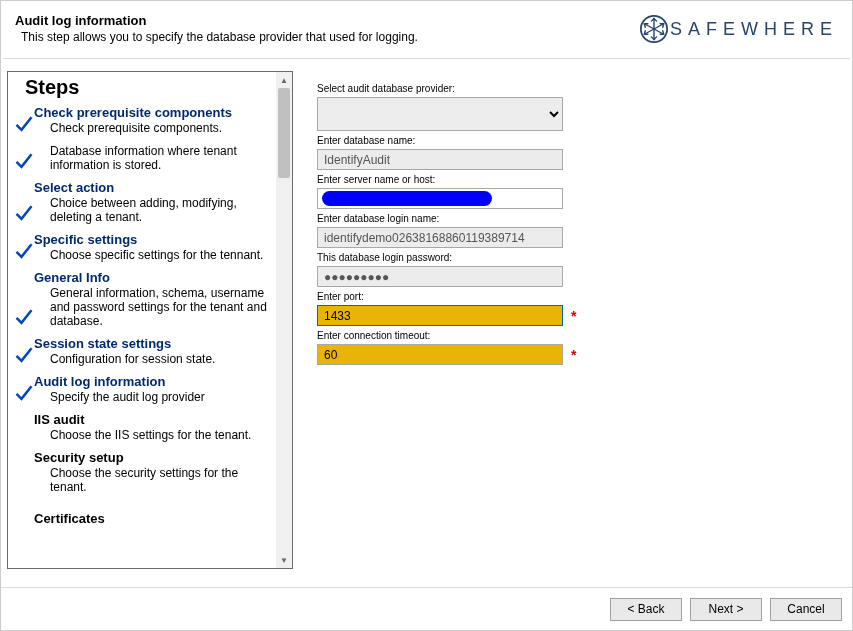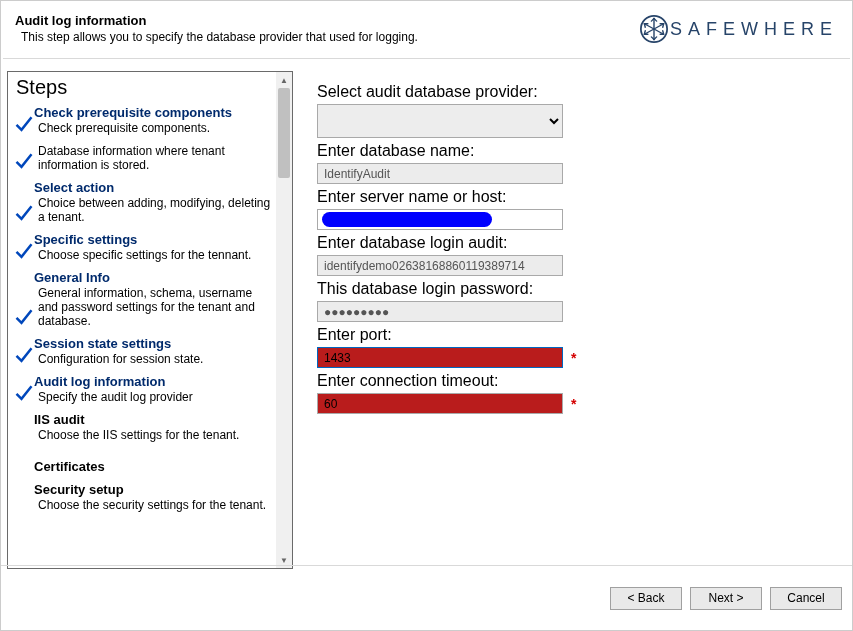--- a/index.html
+++ b/index.html
@@ -14,40 +14,40 @@
   .divider{height:1px;background:#d9d9d9;margin:8px 2px 6px 2px}
   .body{display:flex;padding:6px 4px 0 6px;height:508px;box-sizing:border-box}
   .steps-panel{width:286px;height:498px;border:1px solid #6a6a6a;box-sizing:border-box;position:relative;background:#fff}
   .steps-inner{position:absolute;inset:0;overflow:hidden}
   .steps-scroll{position:absolute;right:0;top:0;bottom:0;width:16px;background:#f0f0f0}
   .scroll-btn{position:absolute;left:0;width:16px;height:16px;background:#f0f0f0;display:flex;align-items:center;justify-content:center;color:#666;font-size:8px}
   .scroll-btn.up{top:0}
   .scroll-btn.down{bottom:0}
   .scroll-thumb{position:absolute;left:2px;top:16px;width:12px;height:90px;background:#c0c0c0;border-radius:2px}
   .steps-content{padding:4px 4px 4px 6px;margin-right:16px}
-  .steps-title{font-weight:normal;font-size:20px;margin:0 0 6px 2px}
+  .steps-title{font-weight:bold;font-size:20px;margin:0 0 6px 11px}
   .step{display:flex;align-items:flex-end;margin:4px 0 8px 0}
   .step-icon{width:20px;height:22px;flex:0 0 20px;display:flex;align-items:flex-start;justify-content:center;margin-top:2px}
   .step-texts{flex:1}
   .step-title{font-weight:bold;color:#002a6c;font-size:13px;margin:0}
-  .step-desc{font-size:12px;margin:1px 0 0 4px;color:#000}
+  .step-desc{font-size:12px;margin:1px 0 0 16px;color:#000}
   .step.pending .step-title{color:#000}
   .check-svg{stroke:#0047bb;stroke-width:3;fill:none}
   .form-panel{flex:1;padding:8px 20px 0 24px}
   .form-row{margin-bottom:4px}
-  .form-label{display:block;margin:4px 0 3px 0;font-size:16px}
-  .form-input{width:246px;height:21px;border:1px solid #a9a9a9;background:#b91c1c;font-family:inherit;font-size:12px;padding:0 6px;box-sizing:border-box}
+  .form-label{display:block;margin:4px 0 3px 0;font-size:10px}
+  .form-input{width:246px;height:21px;border:1px solid #a9a9a9;background:#eab308;font-family:inherit;font-size:12px;padding:0 6px;box-sizing:border-box}
   .form-input.ro{background:#ececec;color:#555}
   .form-input.active{border:1px solid #0067c0}
   .form-select{width:246px;height:21px;border:1px solid #a9a9a9;background:#ededed;font-family:inherit;font-size:12px;padding:16px 4px;box-sizing:border-box}
   .redacted{width:246px;height:21px;border:1px solid #a9a9a9;box-sizing:border-box;position:relative;background:#fff}
   .redacted::after{content:"";position:absolute;left:4px;top:2px;bottom:2px;width:170px;background:#0000ff;border-radius:8px}
   .input-line{display:flex;align-items:center;gap:8px}
   .req{color:#d40000;font-weight:bold;font-size:14px}
-  .footer{position:absolute;left:0;right:0;bottom:0;height:42px;border-top:1px solid #d9d9d9;display:flex;justify-content:flex-end;align-items:center;padding:11px 10px;gap:8px}
+  .footer{position:absolute;left:0;right:0;bottom:0;height:42px;border-top:1px solid #d9d9d9;display:flex;justify-content:flex-end;align-items:center;padding:0 10px;gap:8px}
   .btn{width:72px;height:23px;background:#e9e9e9;border:1px solid #a0a0a0;font-family:inherit;font-size:12px;cursor:pointer}
 </style>
 </head>
 <body>
 <div class="page">
 
 <div class="header">
   <div class="header-left">
     <p class="header-title">Audit log information</p>
     <p class="header-sub">This step allows you to specify the database provider that used for logging.</p>
@@ -163,28 +163,28 @@
             <div class="step pending">
               <div class="step-icon"></div>
               <div class="step-texts">
                 <p class="step-title">IIS audit</p>
                 <p class="step-desc">Choose the IIS settings for the tenant.</p>
               </div>
             </div>
             <div class="step pending">
               <div class="step-icon"></div>
               <div class="step-texts">
-                <p class="step-title">Certificates</p>
+                <p class="step-title">Security setup</p>
+                <p class="step-desc">Choose the security settings for the tenant.</p>
               </div>
             </div>
             <div class="step pending">
               <div class="step-icon"></div>
               <div class="step-texts">
-                <p class="step-title">Security setup</p>
-                <p class="step-desc">Choose the security settings for the tenant.</p>
+                <p class="step-title">Certificates</p>
               </div>
             </div>
           </div>
     </div>
     <div class="steps-scroll">
       <div class="scroll-btn up">▲</div>
       <div class="scroll-thumb"></div>
       <div class="scroll-btn down">▼</div>
     </div>
   </div>
@@ -198,21 +198,21 @@
     </div>
     <div class="form-row">
       <label class="form-label">Enter database name:</label>
       <input class="form-input ro" readonly="" value="IdentifyAudit" style="">
     </div>
     <div class="form-row">
       <label class="form-label">Enter server name or host:</label>
       <div class="redacted"></div>
     </div>
     <div class="form-row">
-      <label class="form-label">Enter database login audit:</label>
+      <label class="form-label">Enter database login name:</label>
       <input class="form-input ro" readonly="" value="identifydemo02638168860119389714" style="">
     </div>
     <div class="form-row">
       <label class="form-label">This database login password:</label>
       <input class="form-input ro" readonly="" value="●●●●●●●●●" style="">
     </div>
     <div class="form-row">
       <label class="form-label">Enter port:</label>
       <div class="input-line">
         <input class="form-input active" value="1433" style="">

